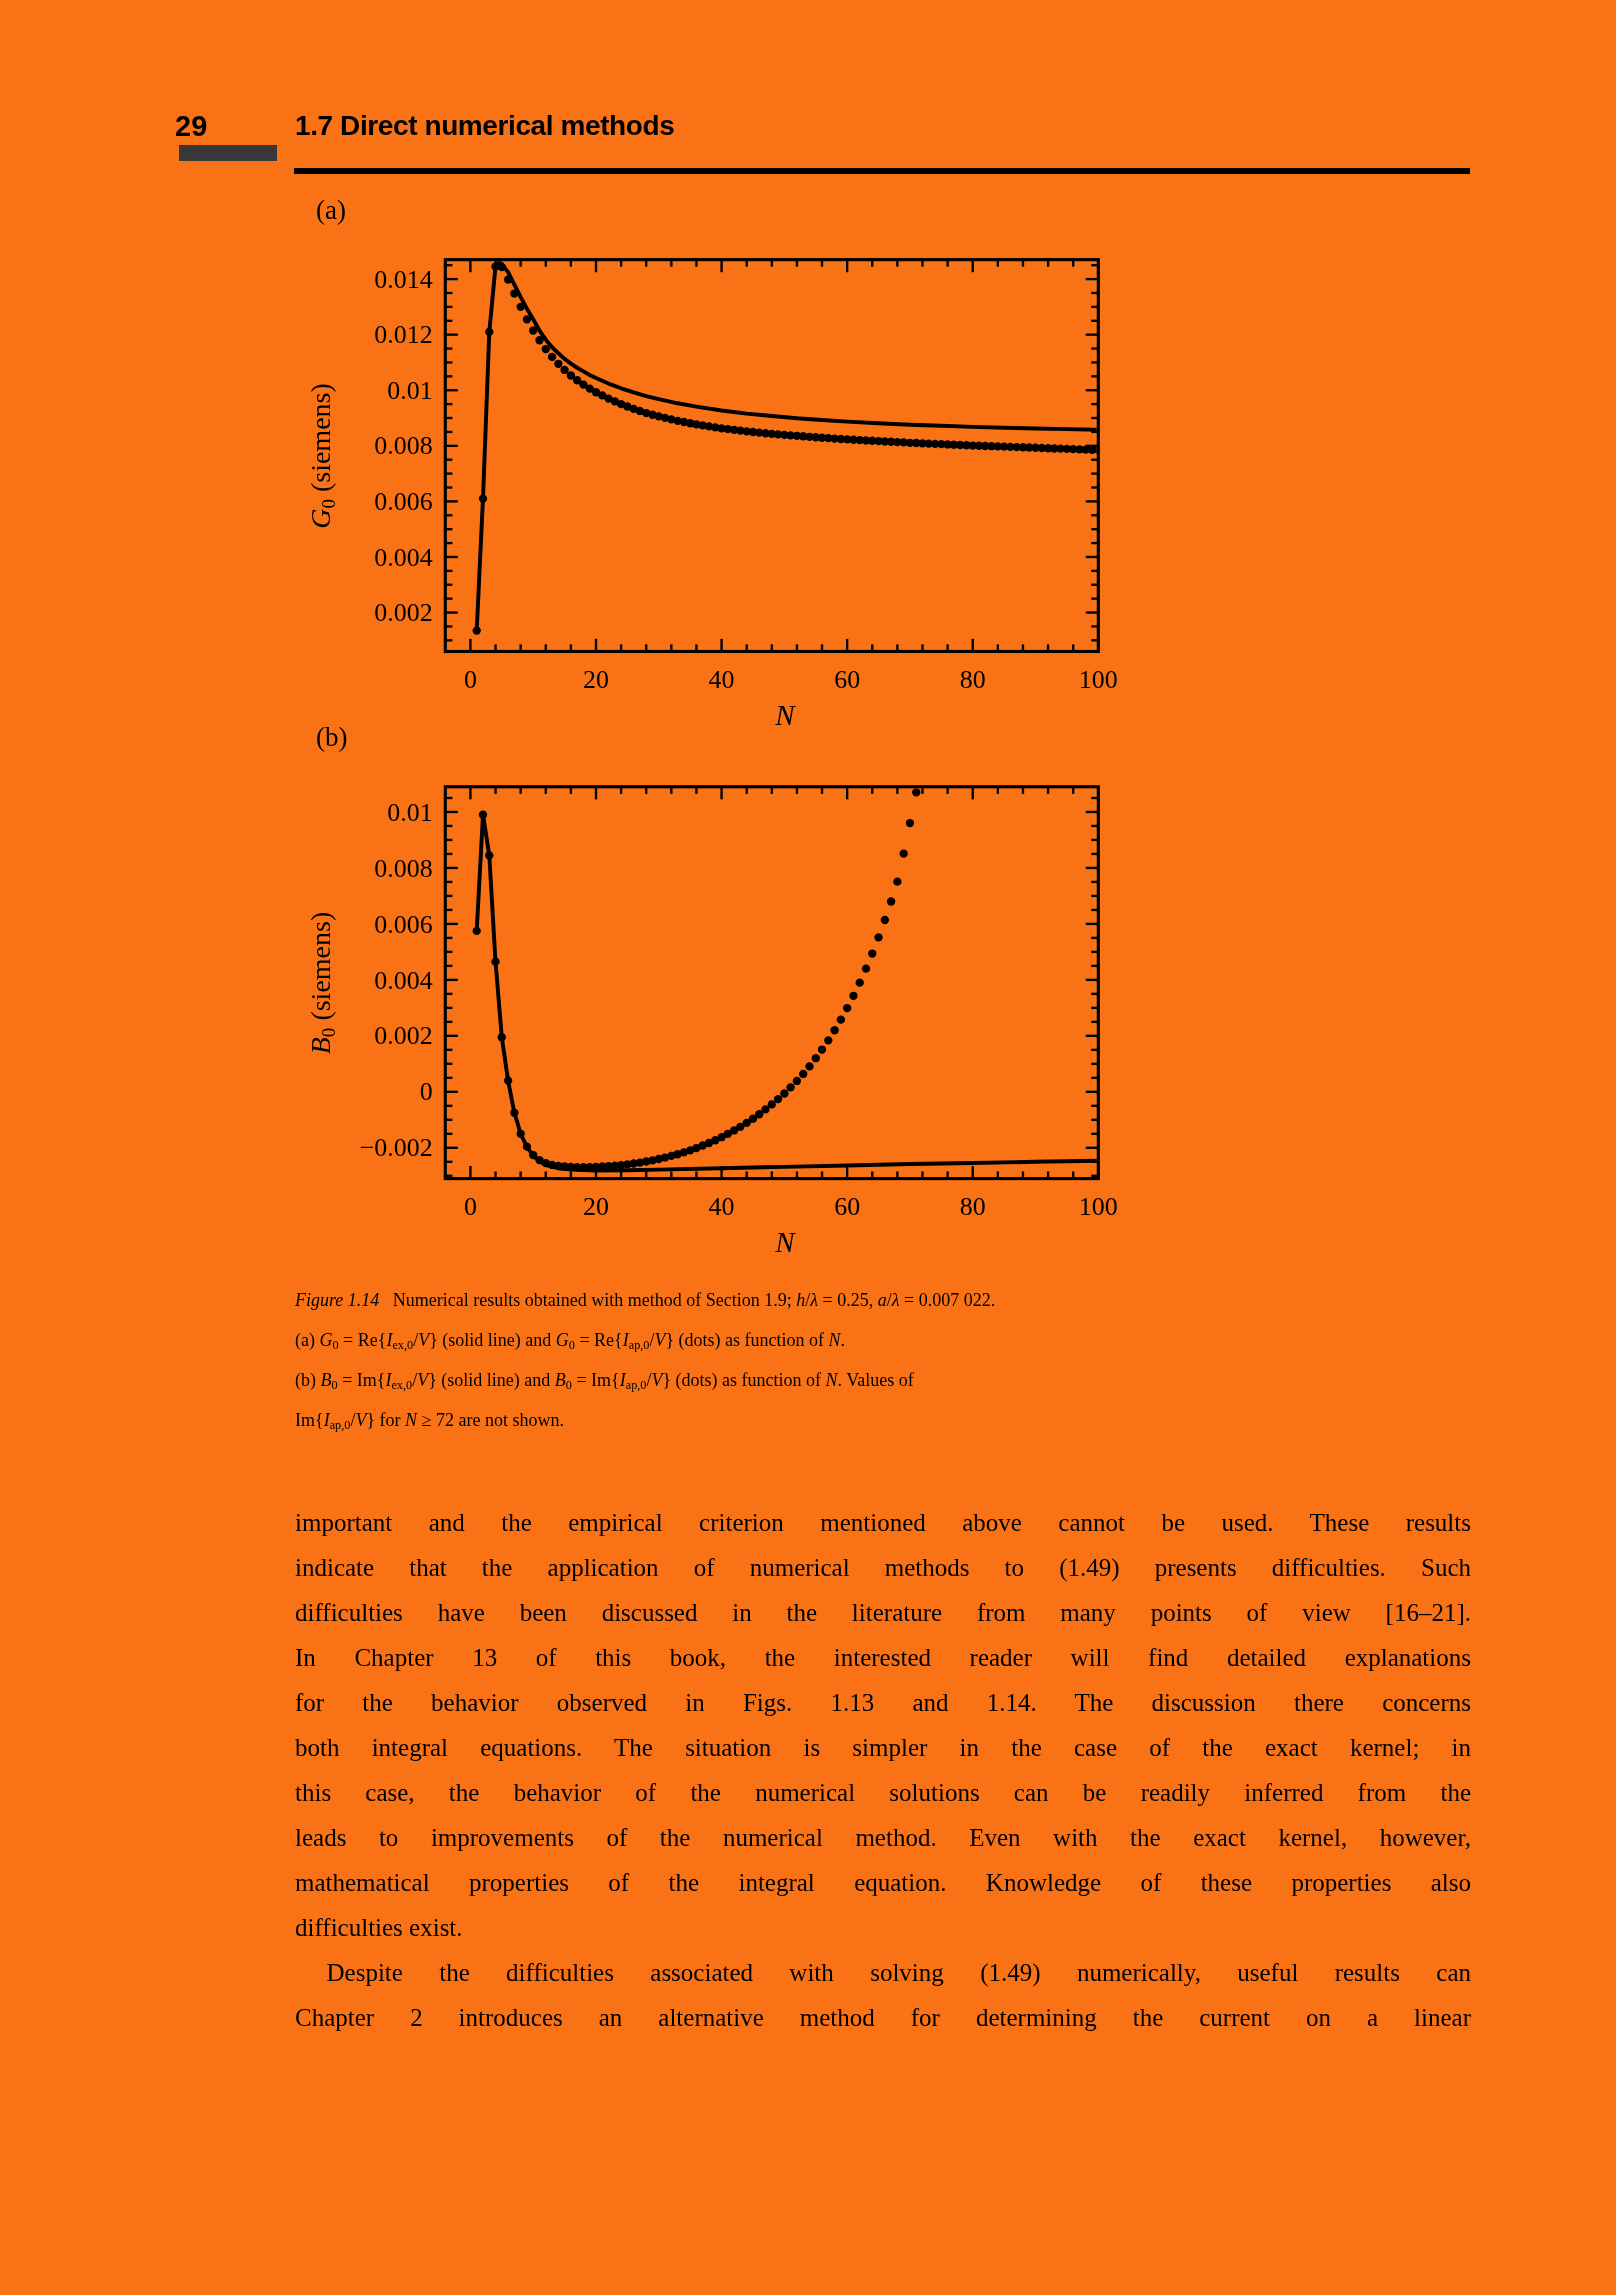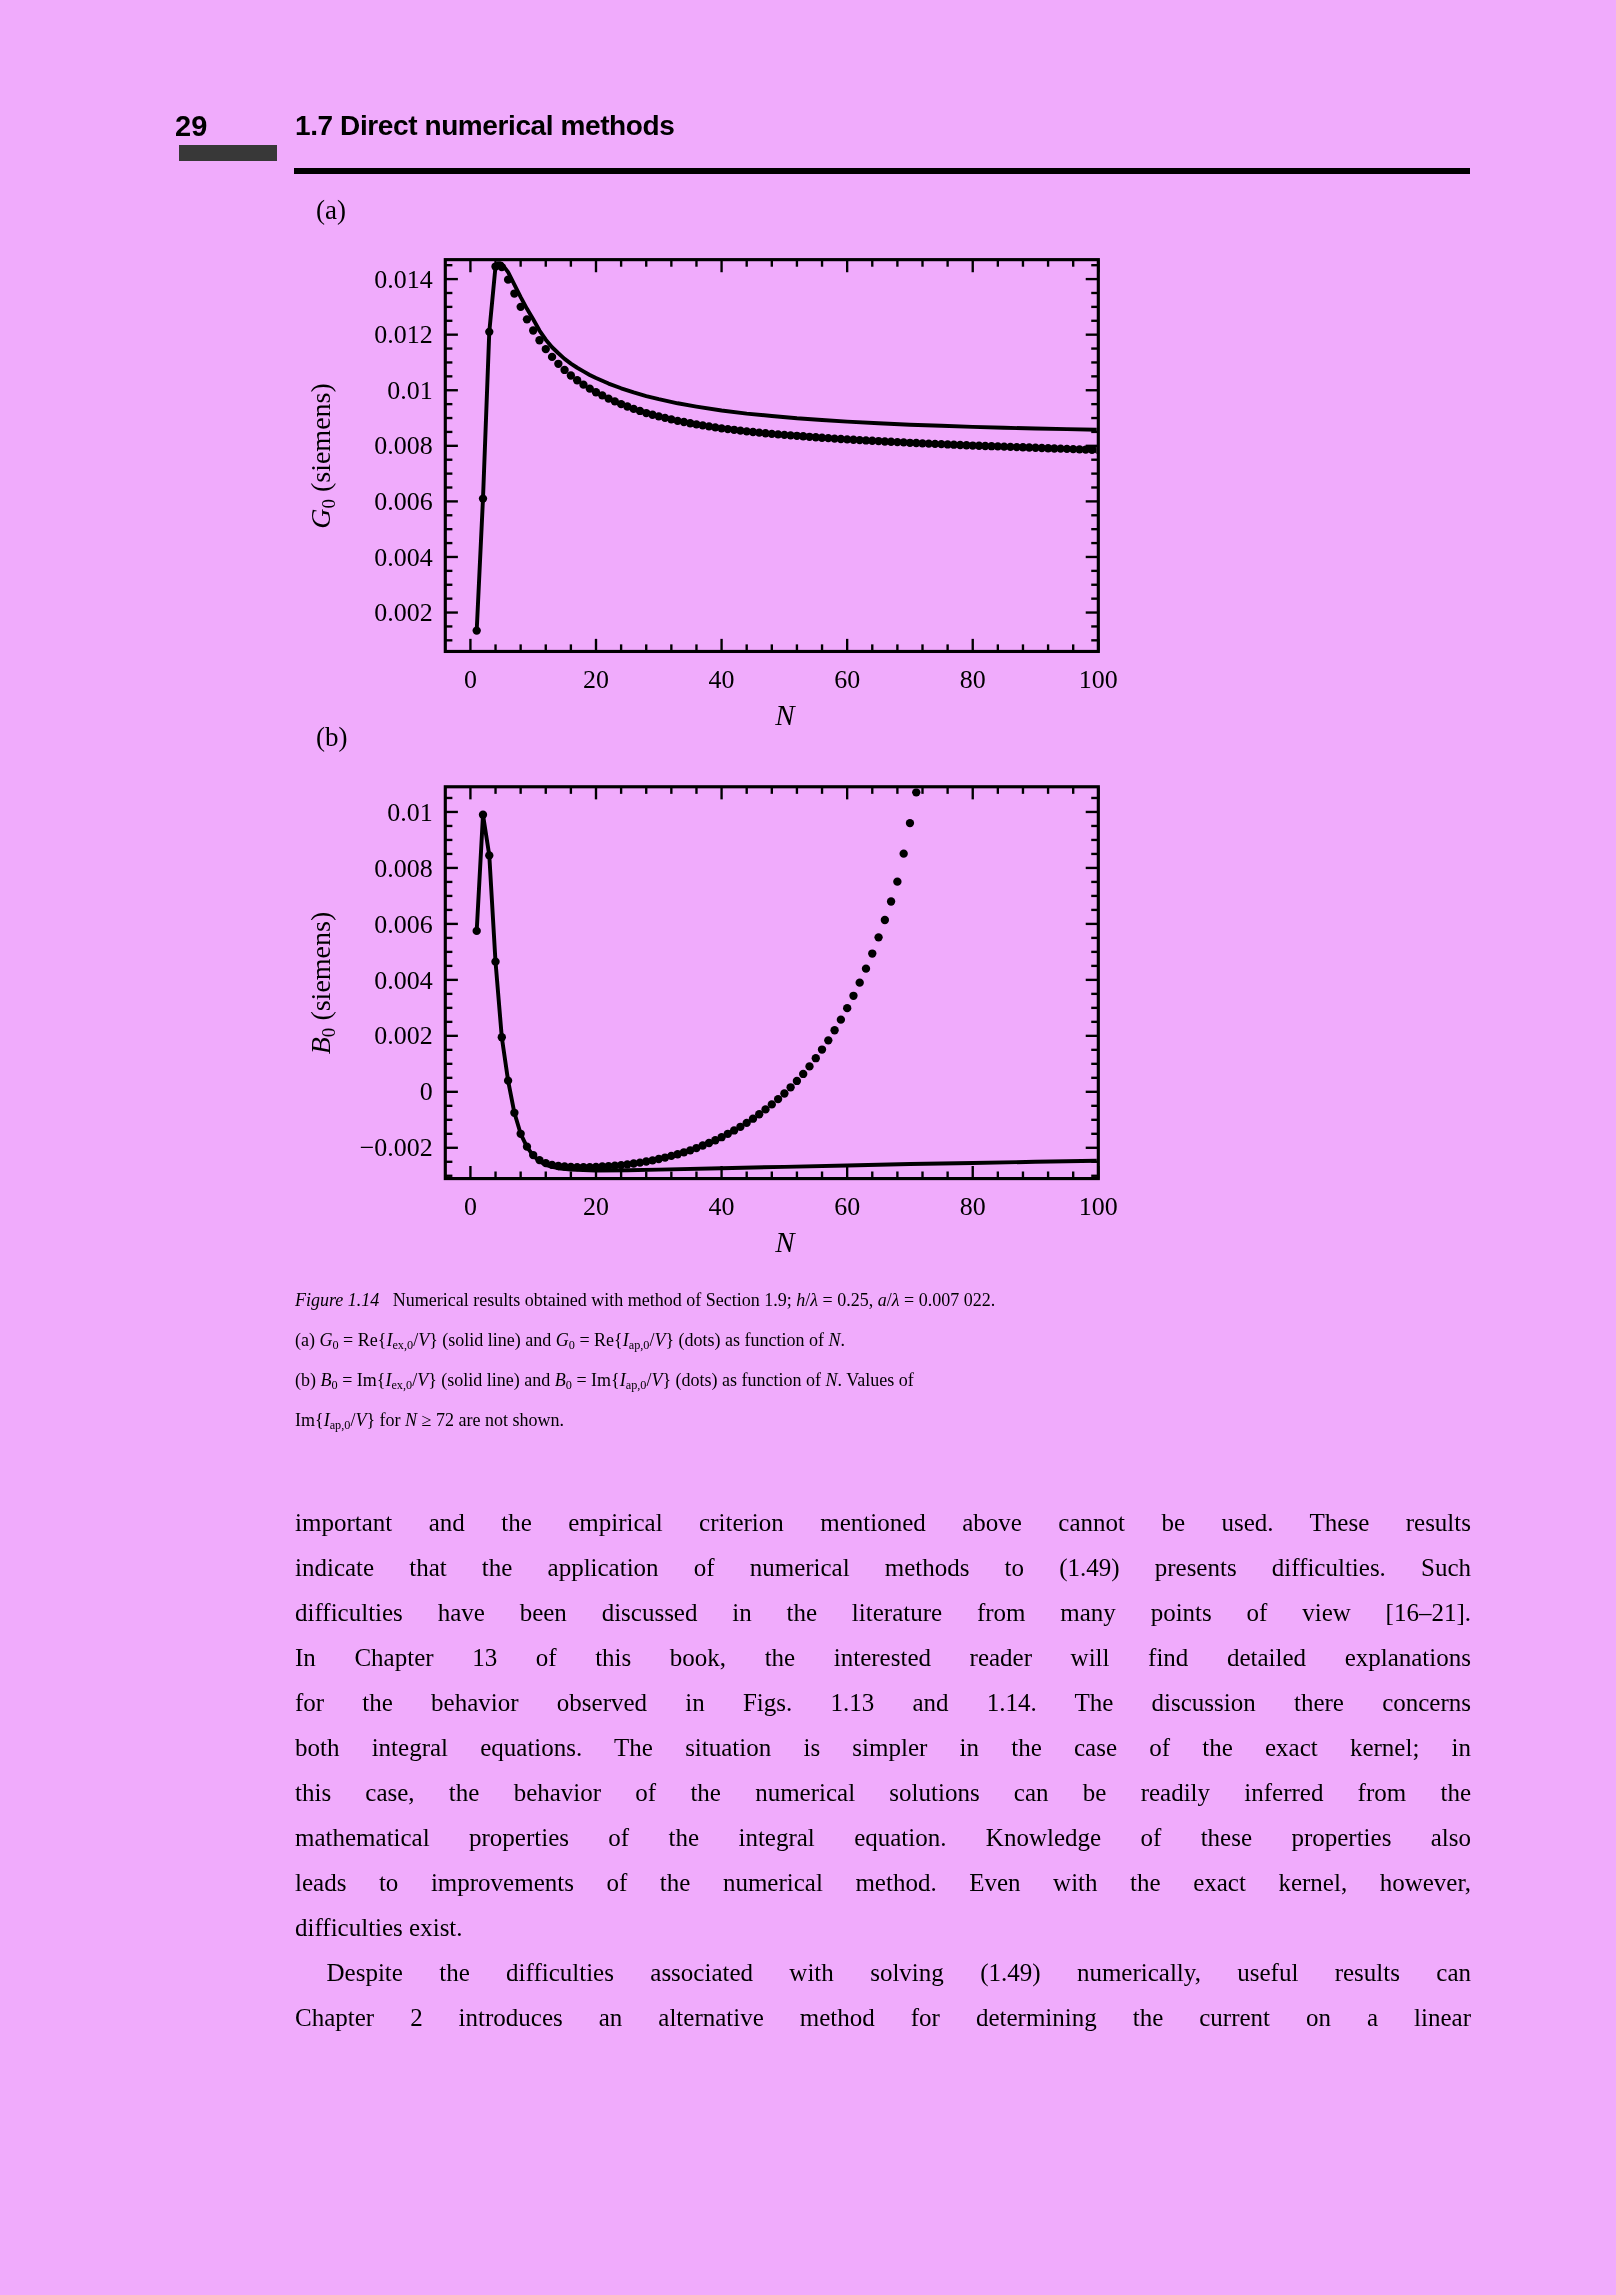--- a/index.html
+++ b/index.html
@@ -1,16 +1,16 @@
 <!DOCTYPE html>
 <html style="font-size:12.6px"><head>
 <meta charset="utf-8">
 <style>
   html,body{margin:0;padding:0;background:#fff;}
-  .page{position:relative;width:1616px;height:2295px;background:#f0abfc;
+  .page{position:relative;width:1616px;height:2295px;background:#f97316;
         font-family:"Liberation Serif", serif;color:#000;overflow:hidden;}
   .abs{position:absolute;}
   .pageno{font-family:"Liberation Sans", sans-serif;font-weight:bold;font-size:29px;letter-spacing:0;}
   .secttitle{font-family:"Liberation Sans", sans-serif;font-weight:bold;font-size:28px;letter-spacing:-0.4px;}
   .noblock{background:#383838;}
   .hrule{background:#000;}
   .panel-label{font-size:27px;}
   .ytitle{font-size:28px;white-space:nowrap;}
   .xtitle{font-size:29px;font-style:italic;}
   .caption{font-size:18px;line-height:40px;width:1176px;}
@@ -484,21 +484,21 @@
     </div>
 
   <div class="abs bodytext" style="left:295px;top:1500px;">
       <div class="bline">important and the empirical criterion mentioned above cannot be used. These results</div>
       <div class="bline">indicate that the application of numerical methods to (1.49) presents difficulties. Such</div>
       <div class="bline">difficulties have been discussed in the literature from many points of view [16–21].</div>
       <div class="bline">In Chapter 13 of this book, the interested reader will find detailed explanations</div>
       <div class="bline">for the behavior observed in Figs. 1.13 and 1.14. The discussion there concerns</div>
       <div class="bline">both integral equations. The situation is simpler in the case of the exact kernel; in</div>
       <div class="bline">this case, the behavior of the numerical solutions can be readily inferred from the</div>
+      <div class="bline">leads to improvements of the numerical method. Even with the exact kernel, however,</div>
       <div class="bline">mathematical properties of the integral equation. Knowledge of these properties also</div>
-      <div class="bline">leads to improvements of the numerical method. Even with the exact kernel, however,</div>
       <div class="bline nojust">difficulties exist.</div>
       <div class="bline ind">Despite the difficulties associated with solving (1.49) numerically, useful results can</div>
       <div class="bline">Chapter 2 introduces an alternative method for determining the current on a linear</div>
     </div>
 
 </div>
 
 
 </body></html>

